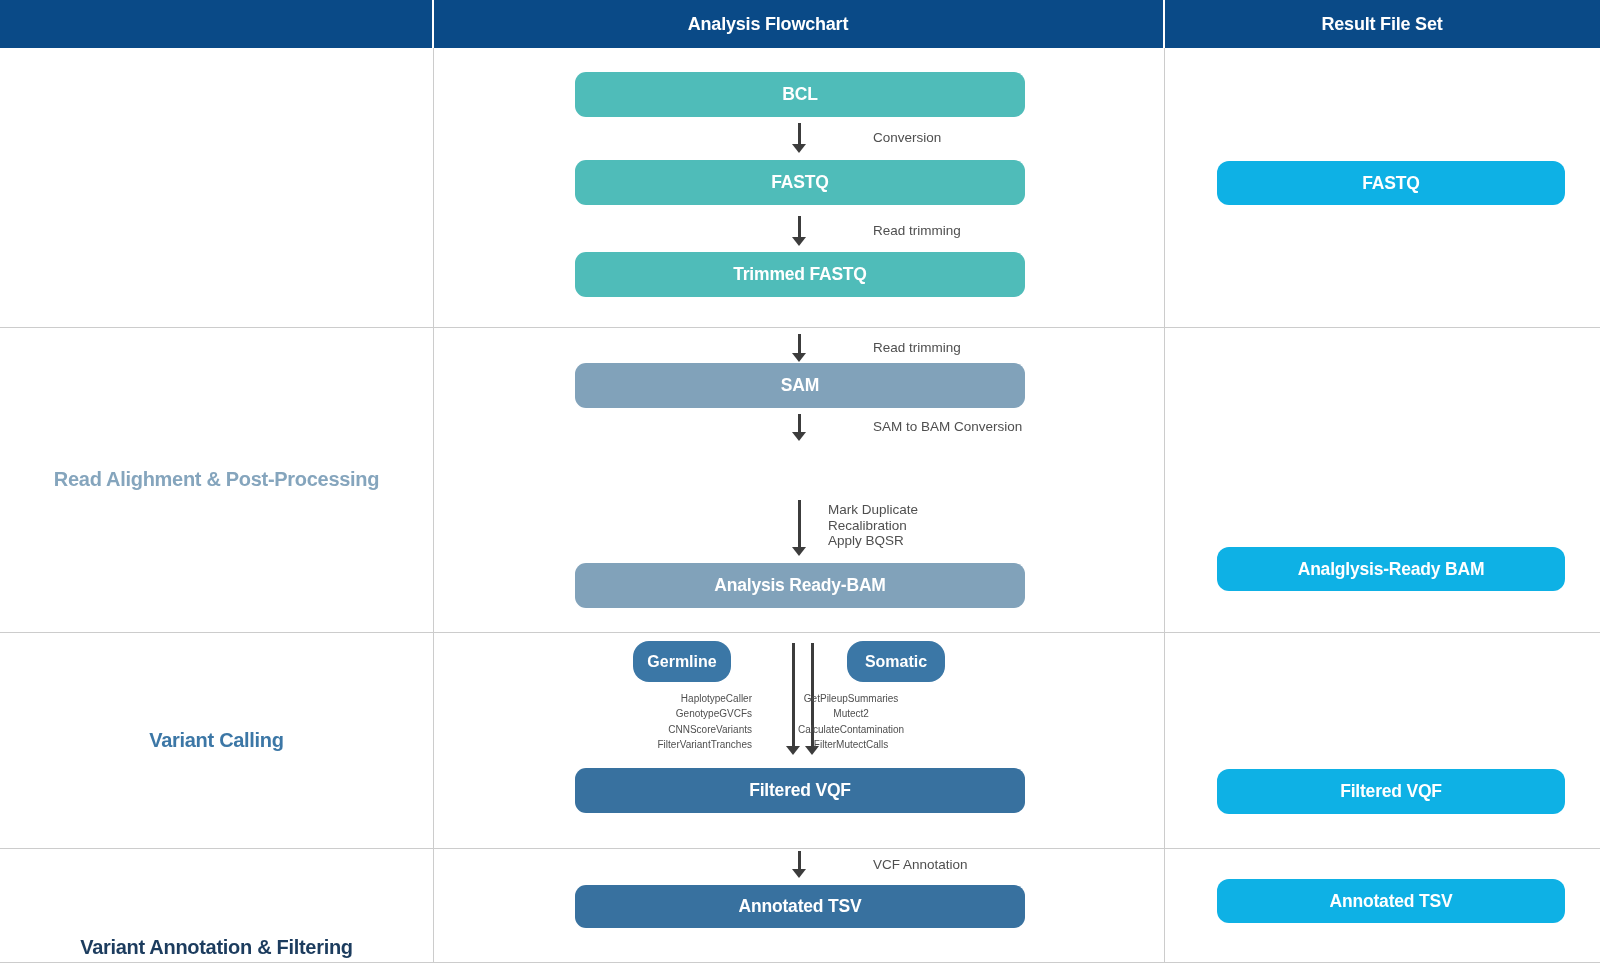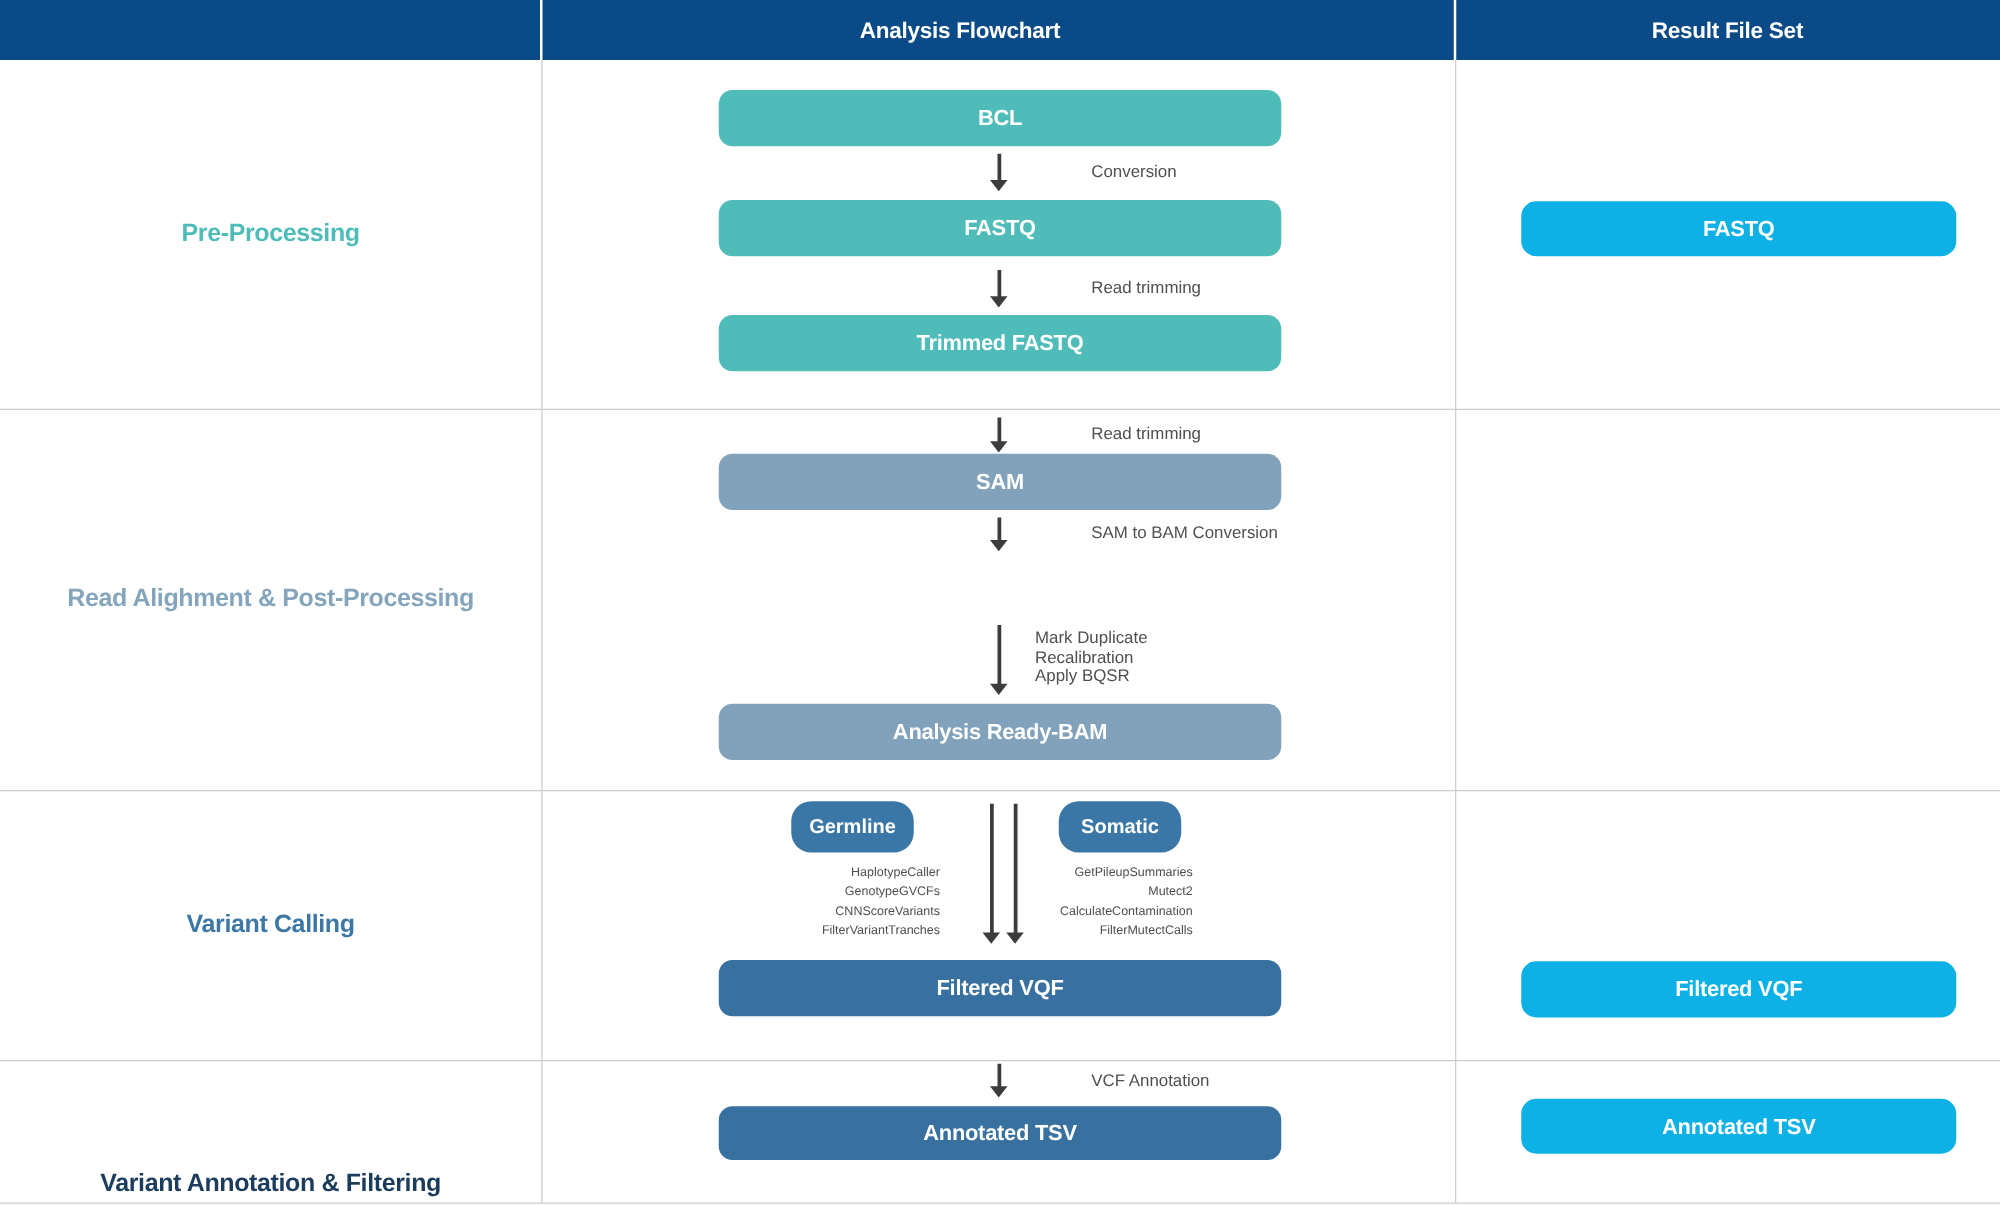--- a/index.html
+++ b/index.html
@@ -28,42 +28,41 @@
   
   .arrow{position:absolute;width:14px;}
   .arrow::before{content:"";position:absolute;left:50%;top:0;bottom:7px;width:3px;margin-left:-1.5px;background:#3c3c3c;}
   .arrow::after{content:"";position:absolute;left:50%;bottom:0;margin-left:-7px;
     border-left:7px solid transparent;border-right:7px solid transparent;border-top:9px solid #3c3c3c;}
   
   .slabel{position:absolute;left:828px;transform:translateY(-50%);font-size:13.5px;color:#4f4f4f;white-space:nowrap;margin-left:45px;}
   .slabel-block{position:absolute;left:828px;font-size:13.5px;line-height:15.6px;color:#4f4f4f;white-space:nowrap;}
   .tools{position:absolute;top:691px;font-size:10px;line-height:15.4px;color:#4f4f4f;white-space:nowrap;}
   .tools-germline{left:460px;width:292px;text-align:right;}
-  .tools-somatic{left:848px;text-align:right;}
+  .tools-somatic{left:798px;text-align:center;}
 </style>
 </head>
 <body>
 
 <div class="canvas">
 
   <div class="header-bar" style="background-color: rgb(10, 74, 135);">
     <div class="hdr-title" style="left:433px;width:670px;">Analysis Flowchart</div>
     <div class="hdr-title" style="left:1164px;width:436px;">Result File Set</div>
     <div class="hdr-gap" style="left:432px;"></div>
     <div class="hdr-gap" style="left:1163px;"></div>
   </div>
 
   <div class="vline" style="left:433px;top:48px;height:914px;"></div>
   <div class="vline" style="left:1164px;top:48px;height:914px;"></div>
   <div class="hline" style="top:327px;"></div>
   <div class="hline" style="top:632px;"></div>
   <div class="hline" style="top:848px;"></div>
   <div class="hline" style="top:962px;"></div>
 
-  <div class="stage" style="top: 187px; color: rgb(79, 188, 185);">Pre-Processing</div>
   <div class="stage" style="top: 479px; color: rgb(133, 165, 189);">Read Alighment &amp; Post-Processing</div>
   <div class="stage" style="top: 740px; color: rgb(60, 119, 166);">Variant Calling</div>
   <div class="stage" style="top: 947px; color: rgb(28, 60, 94);">Variant Annotation &amp; Filtering</div>
 
   <div class="fbox" style="top: 72px; background-color: rgb(79, 188, 185);">BCL</div>
   <div class="arrow" style="left:792px;top:123px;height:30px;"></div>
   <div class="slabel" style="top:137px;">Conversion</div>
   <div class="fbox" style="top: 160px; background-color: rgb(79, 188, 185);">FASTQ</div>
   <div class="arrow" style="left:792px;top:216px;height:30px;"></div>
   <div class="slabel" style="top:230px;">Read trimming</div>
@@ -98,16 +97,17 @@
     <div>CalculateContamination</div>
     <div>FilterMutectCalls</div>
   </div>
   <div class="fbox" style="top: 768px; background-color: rgb(56, 113, 159);">Filtered VQF</div>
 
   <div class="arrow" style="left:792px;top:851px;height:27px;"></div>
   <div class="slabel" style="top:864px;">VCF Annotation</div>
   <div class="fbox" style="top: 885px; height: 43px; background-color: rgb(56, 113, 159);">Annotated TSV</div>
 
   <div class="rbox" style="top: 161px; background-color: rgb(14, 177, 229);">FASTQ</div>
+  <div class="rbox" style="top: 547px; background-color: rgb(14, 177, 229);">Analglysis-Ready BAM</div>
   <div class="rbox" style="top: 769px; height: 45px; background-color: rgb(14, 177, 229);">Filtered VQF</div>
   <div class="rbox" style="top: 879px; background-color: rgb(14, 177, 229);">Annotated TSV</div>
 
 </div>
 
 </body></html>

